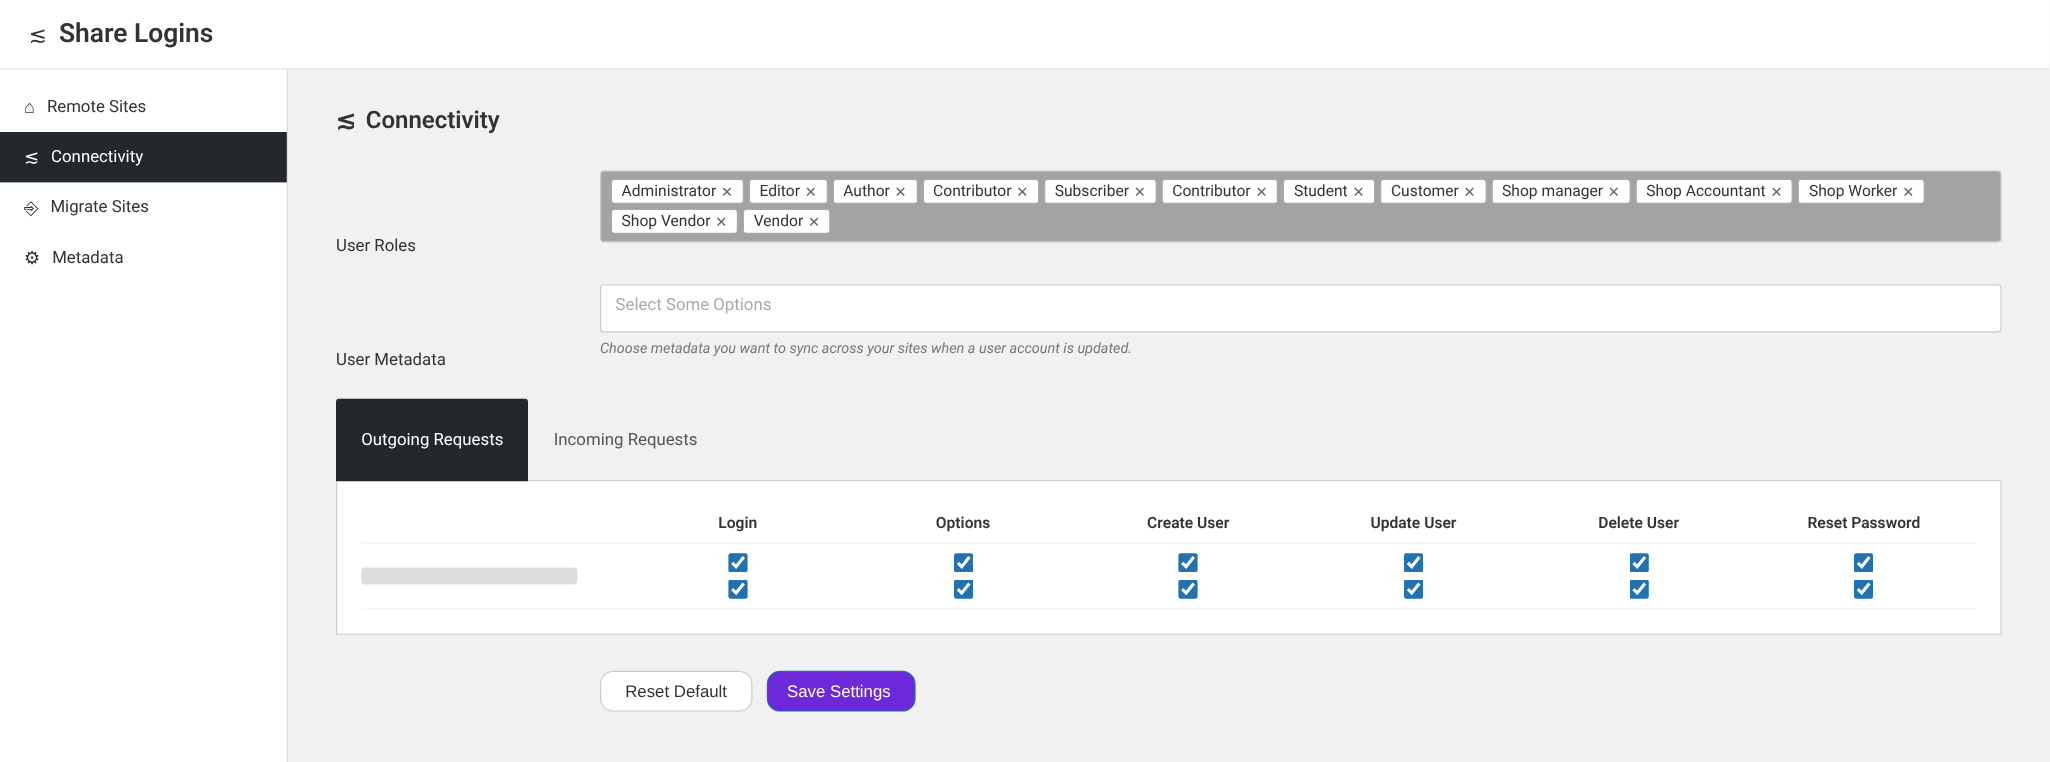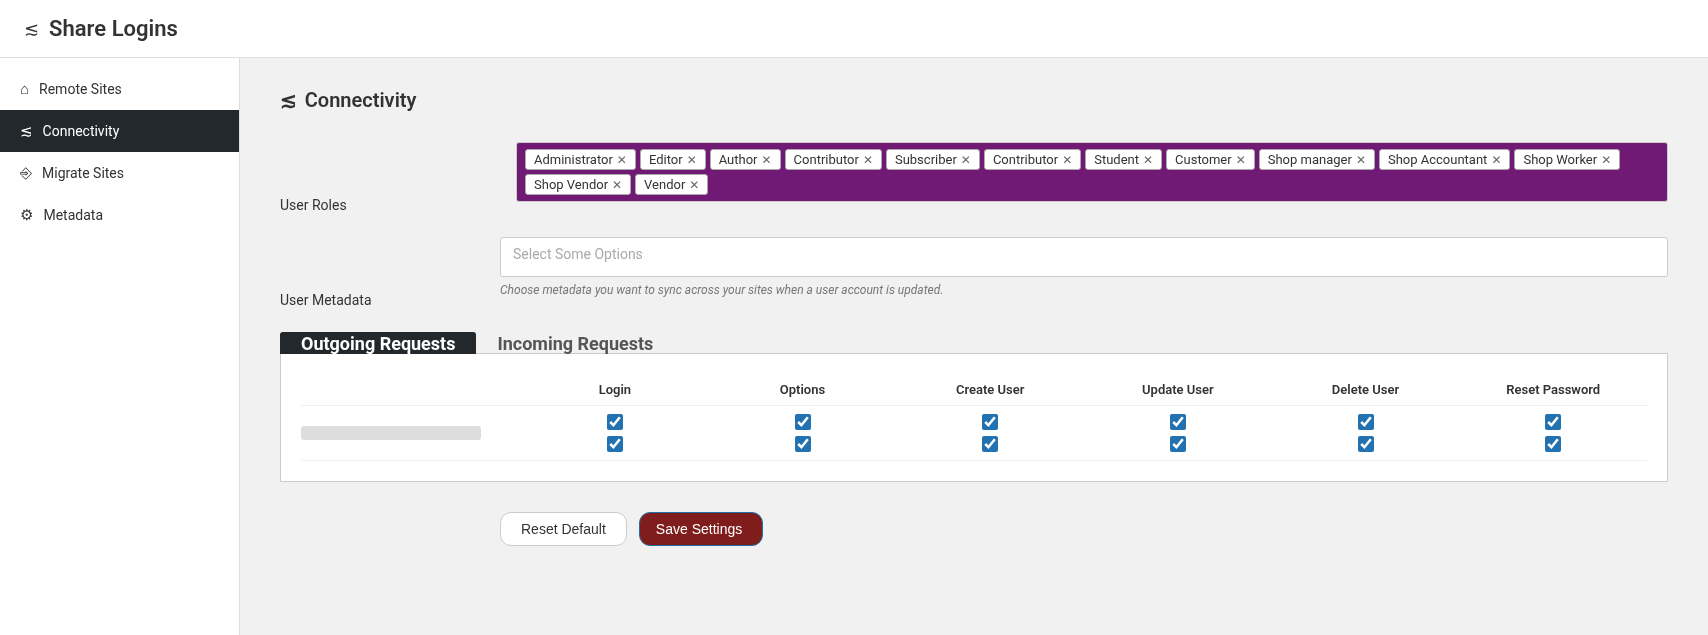--- a/index.html
+++ b/index.html
@@ -75,28 +75,27 @@
       padding-top: 8px;
       margin-top: 47px;
     }
 
     .form-field {
       flex: 1;
     }
 
     .tags-container {
       border: 1px solid #ccc;
-      background: #701a75;
+      background: #a3a3a3;
       border-radius: 3px;
       padding: 6px 8px;
       display: flex;
       flex-wrap: wrap;
       gap: 4px;
       min-height: 40px;
-      margin-left: 16px;
     }
 
     .tag {
       display: inline-flex;
       align-items: center;
       gap: 4px;
       background: #fff;
       border: 1px solid #aaa;
       border-radius: 3px;
       padding: 2px 8px;
@@ -133,29 +132,28 @@
       margin-top: 10px;
     }
 
     .tabs-header {
       display: flex;
       border-bottom: 1px solid #ccc;
       margin-bottom: 0;
     }
 
     .tab {
-      padding: 0 20px;
+      padding: 26px 20px;
       cursor: pointer;
-      font-size: 18px;
+      font-size: 14px;
       color: #555;
       border: 1px solid transparent;
       border-bottom: none;
       margin-bottom: -1px;
       border-radius: 3px 3px 0 0;
-      font-weight: bold;
     }
 
     .tab.active {
       background: #23282d;
       color: #fff;
       border-color: #23282d;
     }
 
     .tab-content {
       background: #fff;
@@ -235,21 +233,21 @@
       border: 1px solid #ccc;
     }
 
     .btn-default {
       background: #fff;
       color: #333;
       border: 1px solid #ccc;
     }
 
     .btn-primary {
-      background: #7f1d1d;
+      background: #6d28d9;
       color: #fff;
       border: 1px solid #1d6fa5;
       padding-left: 16px;
     }
   </style>
 </head>
 <body>
 
 <div class="page-header">
   <span class="page-header-icon">≲</span>

